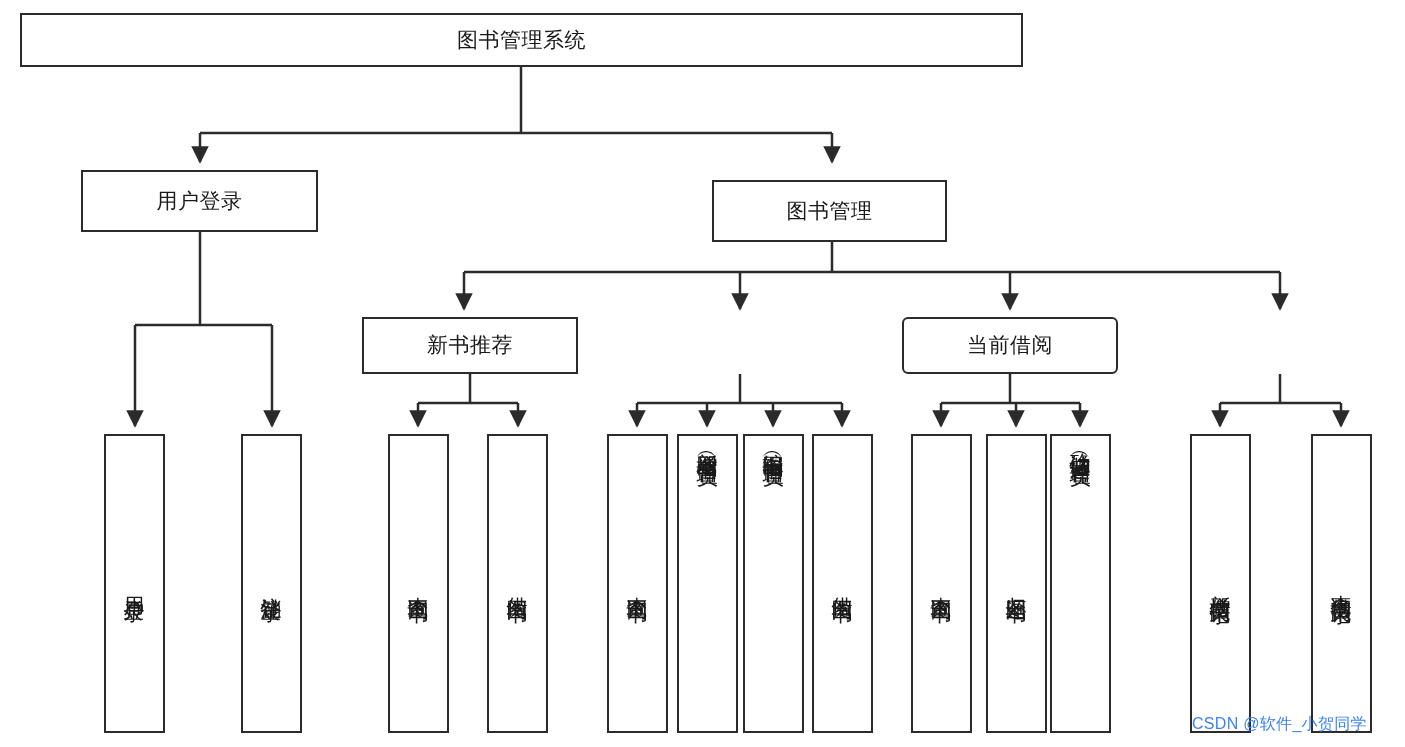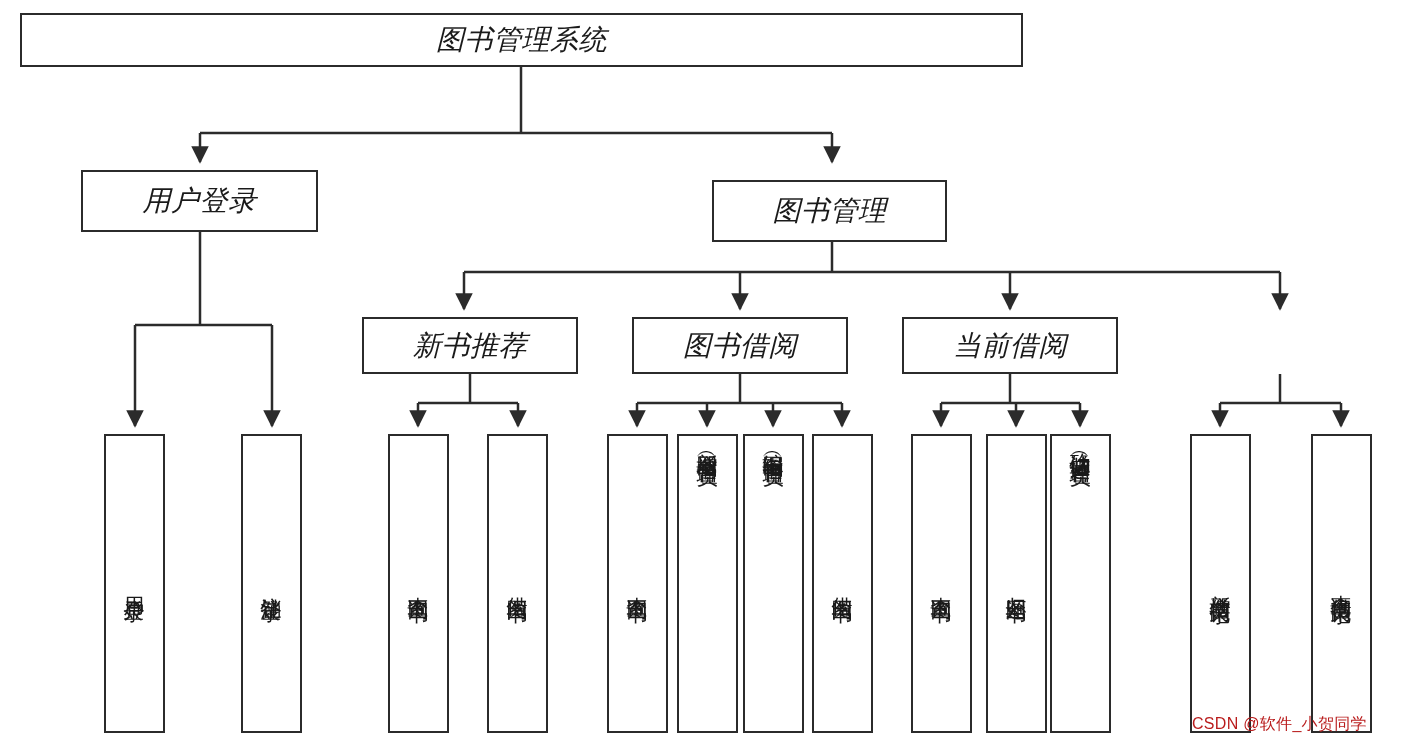--- a/index.html
+++ b/index.html
@@ -36,22 +36,21 @@
     justify-content: center;
     color: #1a1a1a;
     z-index: 2;
   }
   .node-label {
     white-space: nowrap;
     line-height: 1.05;
     letter-spacing: 0.5px;
   }
   .node.horizontal .node-label {
-    font-size: 28px;
-    font-style: italic;
+    font-size: 21px;
   }
   .node.vertical {
     align-items: flex-start;
     justify-content: center;
     padding-top: 0px;
   }
   .node.vertical .node-label {
     writing-mode: vertical-rl;
     text-orientation: upright;
     font-size: 21px;
@@ -59,21 +58,21 @@
     line-height: 1;
   }
   .node.vertical.v-centered {
     align-items: center;
   }
   .watermark {
     position: absolute;
     left: 1192px;
     top: 714px;
     font-size: 16px;
-    color: #b91c1c;
+    color: #3b82f6;
     white-space: nowrap;
     z-index: 3;
     letter-spacing: 0.3px;
   }
 </style>
 </head>
 <body>
 
 <div id="diagram-root">
 
@@ -134,24 +133,21 @@
   <div class="node horizontal" style="left:81px; top:170px; width:237px; height:62px;">
     <span class="node-label">用户登录</span>
   </div>
   <div class="node horizontal" style="left:712px; top:170px; width:235px; height:62px;margin-top:10px;">
     <span class="node-label">图书管理</span>
   </div>
 
   <div class="node horizontal" style="left:362px; top:317px; width:216px; height:57px;">
     <span class="node-label">新书推荐</span>
   </div>
-  <div class="node horizontal" style="left:632px; top:317px; width:216px; height:57px;">
-    <span class="node-label">图书借阅</span>
-  </div>
-  <div class="node horizontal" style="left:902px; top:317px; width:216px; height:57px;">
+  <div class="node horizontal" style="left:902px; top:317px; width:216px; height:57px;border-radius:6px;">
     <span class="node-label">当前借阅</span>
   </div>
 
   <div class="node vertical v-centered" style="left:104px; top:434px; width:61px; height:299px;">
     <span class="node-label">用户登录</span>
   </div>
   <div class="node vertical v-centered" style="left:241px; top:434px; width:61px; height:299px;">
     <span class="node-label">注销登录</span>
   </div>
   <div class="node vertical v-centered" style="left:388px; top:434px; width:61px; height:299px;">

